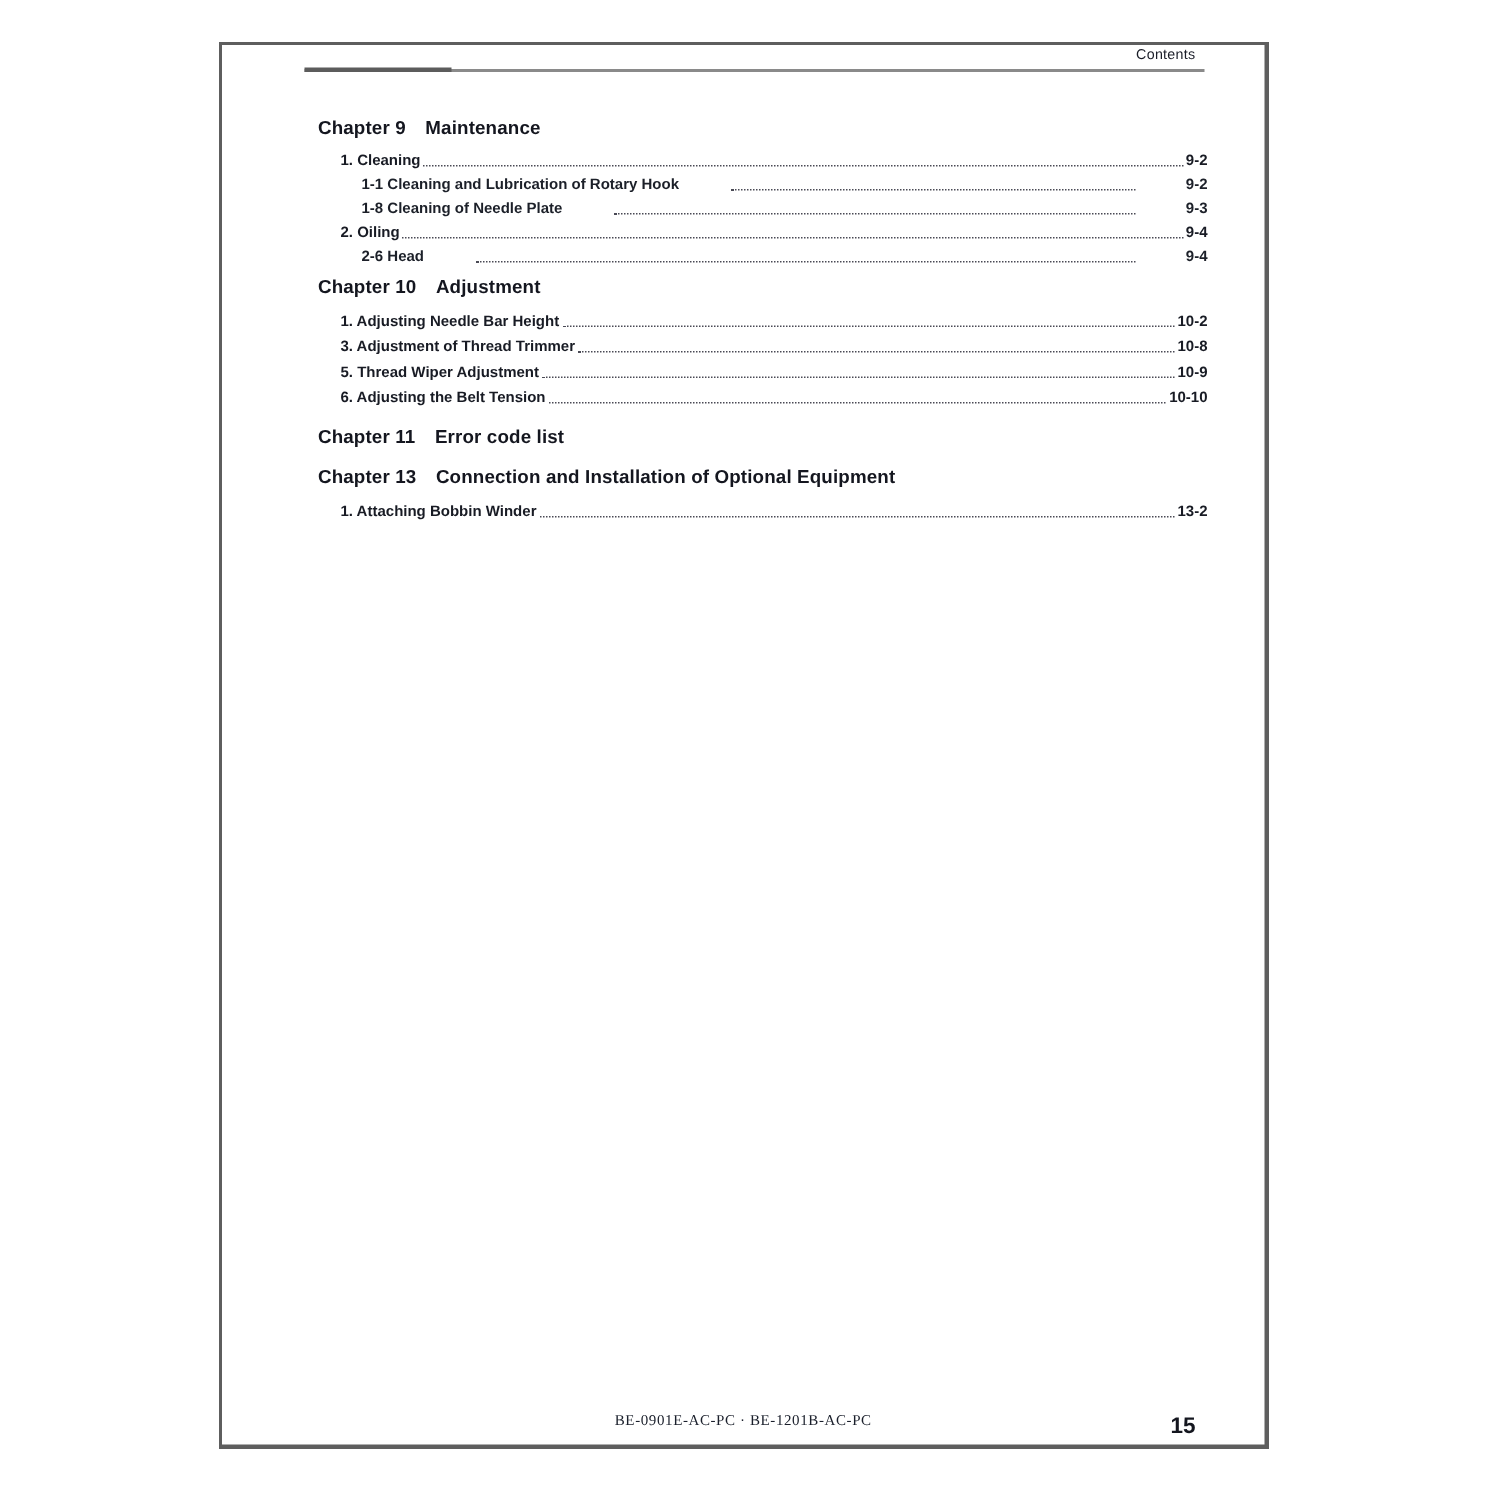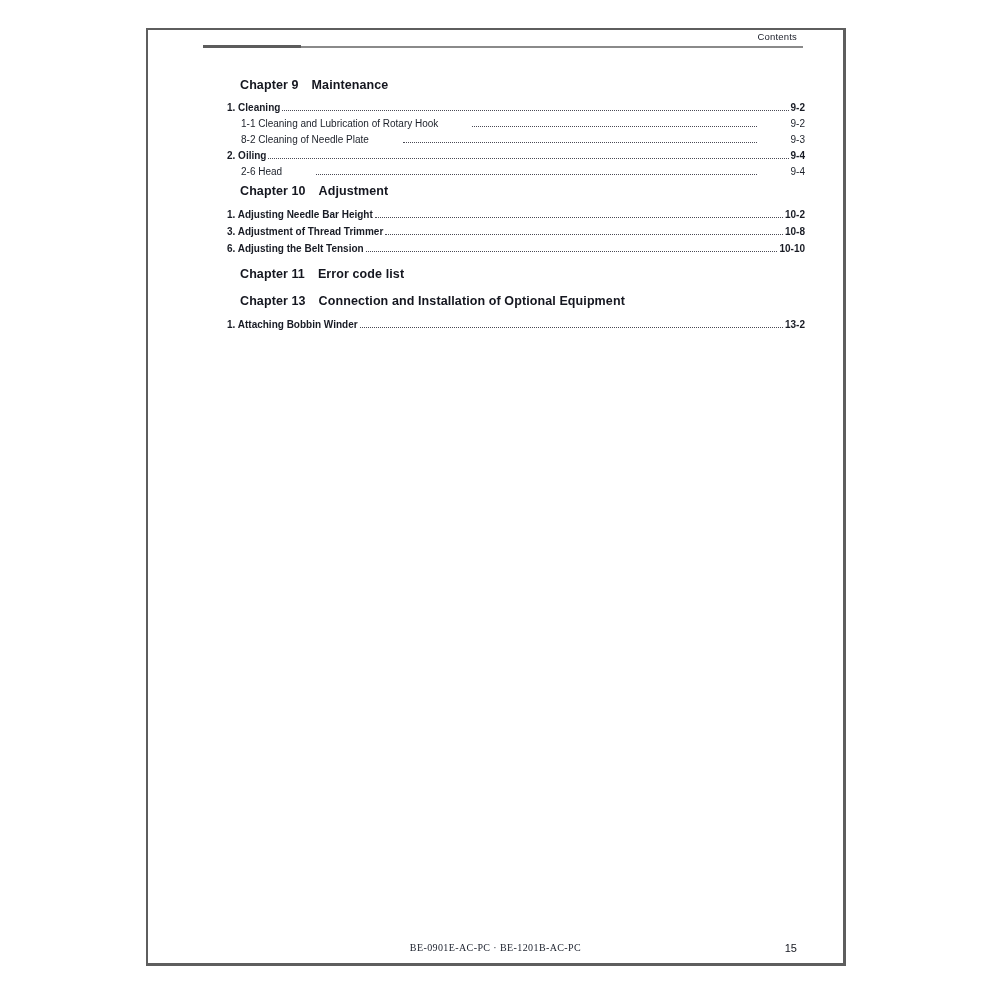--- a/index.html
+++ b/index.html
@@ -61,34 +61,33 @@
   .chapter { margin-top: 12px; }
   .chapter:nth-child(1) { margin-top: 0; }
   .chapter:nth-child(2) { margin-top: 6px; }
   .chapter-heading {
     font-size: 12.5px;
     font-weight: bold;
     color: #14161f;
     line-height: 15px;
     margin-bottom: 5px;
     letter-spacing: 0.1px;
-    margin-left: 28px;
   }
   .chapter-heading .ch-num { margin-right: 13px; }
   .entry {
     display: flex;
     align-items: flex-end;
     height: 17px;
     font-size: 10px;
     color: #181b24;
     line-height: 13px;
   }
   .chapter:nth-child(1) .entry { height: 16px; }
   .entry.lvl1 { padding-left: 15px; font-weight: bold; }
-  .entry.lvl2 { padding-left: 29px; font-weight: normal; color: #1c2029; gap: 32px; }
+  .entry.lvl2 { padding-left: 29px; font-weight: bold; color: #1c2029; gap: 32px; }
   .entry .leader {
     flex: 1;
     min-width: 8px;
     border-bottom: 1.5px dotted #4a4a55;
     margin: 0 2px 3px 2px;
   }
   .entry .pageno { white-space: nowrap; }
   .footer {
     position: absolute;
     left: 0;
@@ -101,22 +100,22 @@
     text-align: center;
     font-family: "Liberation Serif", serif;
     font-size: 10px;
     letter-spacing: 0.4px;
     color: #1a1f2b;
   }
   .footer-page {
     position: absolute;
     right: 46px;
     top: 0;
-    font-size: 11px;
-    font-weight: 400;
+    font-size: 15px;
+    font-weight: 700;
     color: #14161f;
   }
 </style>
 </head>
 <body>
 
 <div class="canvas">
   <div class="page">
 
     <span class="contents-label">Contents</span>
@@ -130,21 +129,21 @@
             <span class="entry-label">1. Cleaning</span>
             <span class="leader"></span>
             <span class="pageno">9-2</span>
           </div>
           <div class="entry lvl2">
             <span class="entry-label">1-1 Cleaning and Lubrication of Rotary Hook</span>
             <span class="leader"></span>
             <span class="pageno">9-2</span>
           </div>
           <div class="entry lvl2">
-            <span class="entry-label">8-2 Cleaning of Needle Plate</span>
+            <span class="entry-label">1-8 Cleaning of Needle Plate</span>
             <span class="leader"></span>
             <span class="pageno">9-3</span>
           </div>
           <div class="entry lvl1">
             <span class="entry-label">2. Oiling</span>
             <span class="leader"></span>
             <span class="pageno">9-4</span>
           </div>
           <div class="entry lvl2">
             <span class="entry-label">2-6 Head</span>
@@ -156,20 +155,25 @@
           <div class="chapter-heading"><span class="ch-num">Chapter 10</span><span class="ch-title">Adjustment</span></div>
           <div class="entry lvl1">
             <span class="entry-label">1. Adjusting Needle Bar Height</span>
             <span class="leader"></span>
             <span class="pageno">10-2</span>
           </div>
           <div class="entry lvl1">
             <span class="entry-label">3. Adjustment of Thread Trimmer</span>
             <span class="leader"></span>
             <span class="pageno">10-8</span>
+          </div>
+          <div class="entry lvl1">
+            <span class="entry-label">5. Thread Wiper Adjustment</span>
+            <span class="leader"></span>
+            <span class="pageno">10-9</span>
           </div>
           <div class="entry lvl1">
             <span class="entry-label">6. Adjusting the Belt Tension</span>
             <span class="leader"></span>
             <span class="pageno">10-10</span>
           </div>
         </div>
         <div class="chapter">
           <div class="chapter-heading"><span class="ch-num">Chapter 11</span><span class="ch-title">Error code list</span></div>
         </div>

